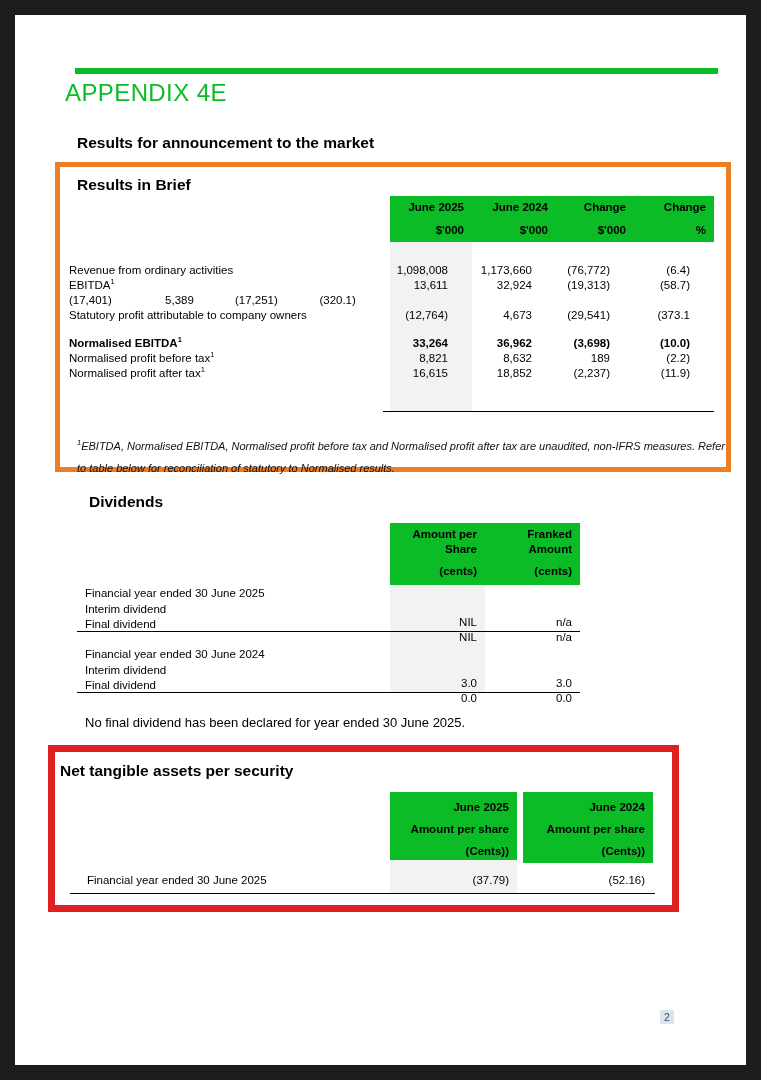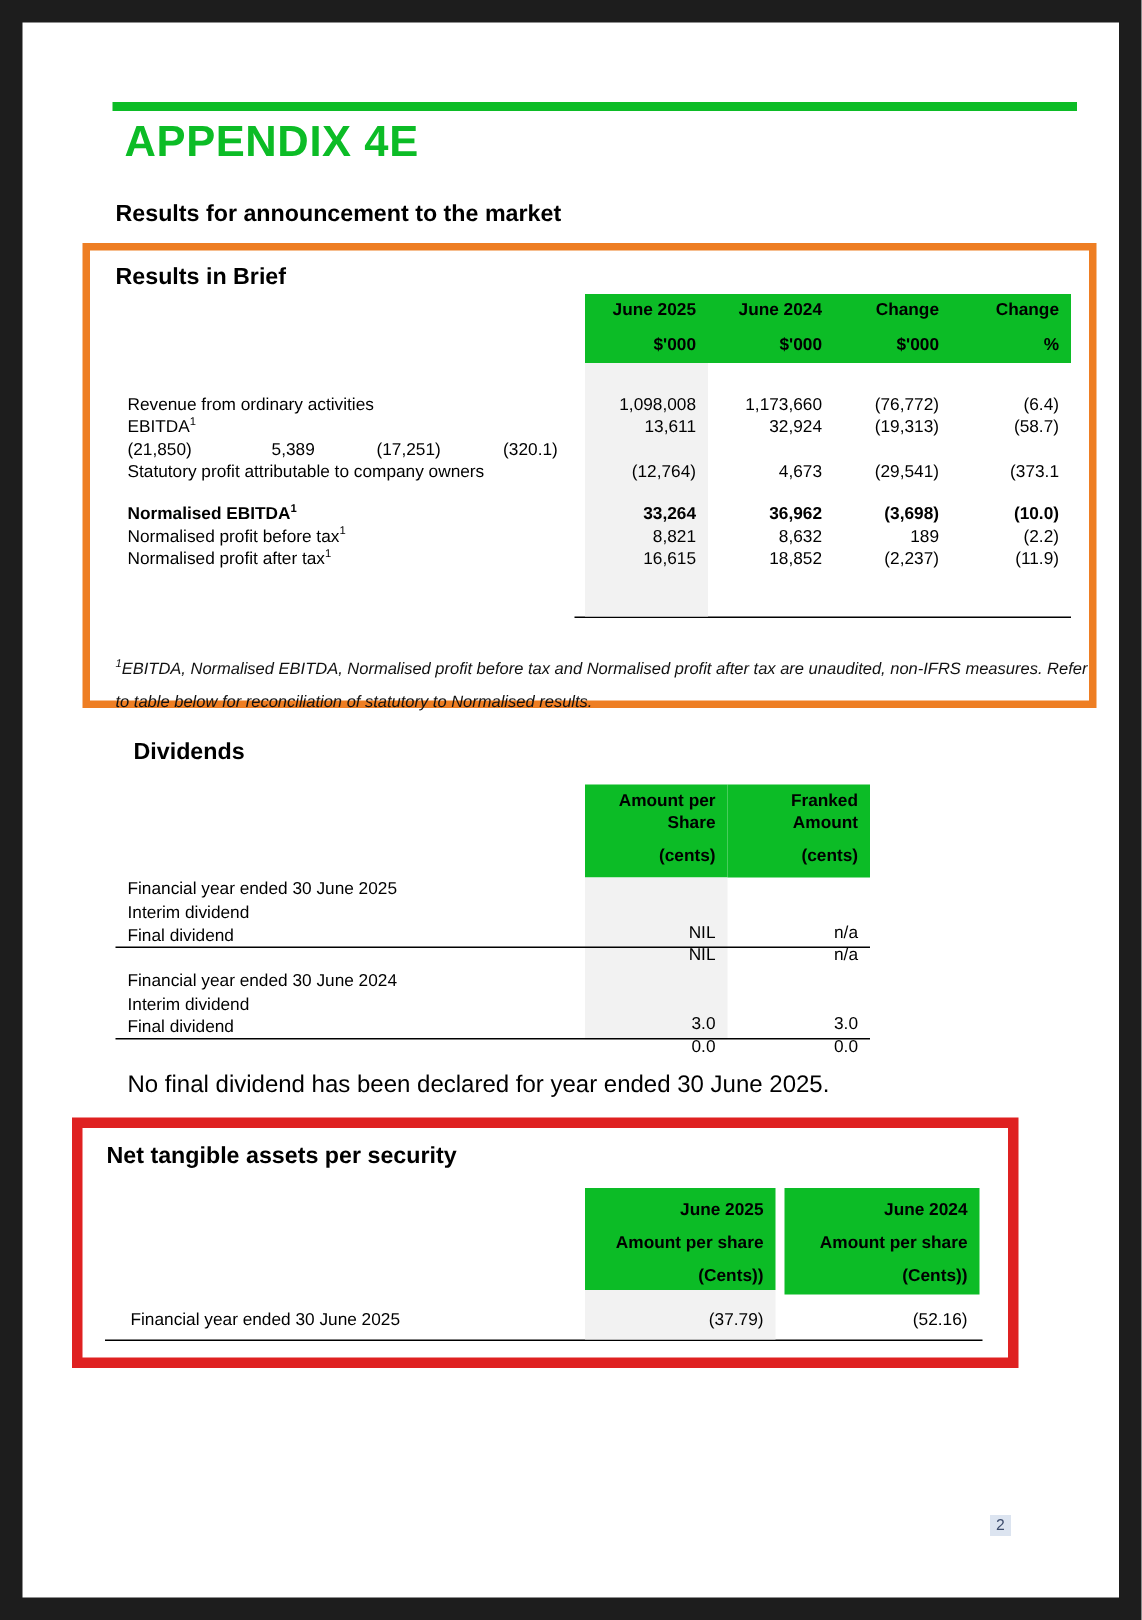--- a/index.html
+++ b/index.html
@@ -8,68 +8,68 @@
     background:#1d1d1d;
     font-family:"Liberation Sans", sans-serif;
     color:#000;
   }
   .abs{position:absolute;}
   .page{
     position:absolute;left:15px;top:15px;width:731px;height:1050px;
     background:#ffffff;overflow:hidden;
   }
   .green-rule{left:60px;top:53px;width:643px;height:6px;}
-  .doc-title{left:68px;top:64px;font-size:29px;font-weight:bold;letter-spacing:.4px;}
+  .doc-title{left:50px;top:64px;font-size:24px;font-weight:normal;letter-spacing:.4px;}
   .doc-subtitle{left:62px;top:119px;font-size:15.5px;font-weight:bold;}
   .orange-box{left:40px;top:147px;width:676px;height:310px;border:5px solid;box-sizing:border-box;background:transparent;}
   .red-box{left:33px;top:730px;width:631px;height:167px;border:7px solid;box-sizing:border-box;background:transparent;}
   .section-heading{font-size:15.5px;font-weight:bold;}
   .rb-heading{left:62px;top:161px;}
   .div-heading{left:74px;top:478px;}
-  .nta-heading{left:56px;top:747px;}
+  .nta-heading{left:45px;top:747px;}
 
   
   .hdr-cell{display:flex;flex-direction:column;justify-content:space-between;
     box-sizing:border-box;text-align:right;font-weight:bold;font-size:11.5px;
     padding:5px 8px 6px 0;color:#000;}
   .graycol{background:#f2f2f2;}
   .trow{display:flex;align-items:center;height:15px;font-size:11.5px;position:relative;z-index:2;}
   .trow .lbl{flex:1;white-space:nowrap;}
   .trow .v{text-align:right;padding-right:8px;box-sizing:border-box;white-space:nowrap;}
   .trow.bold{font-weight:bold;}
   .gap{margin-top:13px;}
   sup{font-size:7.5px;line-height:0;}
 
   
   .rb-header{left:375px;top:181px;width:324px;height:46px;display:flex;}
   .rb-header .hdr-cell:nth-child(1){width:82px;}
   .rb-header .hdr-cell:nth-child(2){width:84px;}
   .rb-header .hdr-cell:nth-child(3){width:78px;}
   .rb-header .hdr-cell:nth-child(4){width:80px;}
   .rb-graycol{left:375px;top:227px;width:82px;height:169px;z-index:1;}
-  .rb-rows{left:70px;top:227px;width:629px;padding-top:20px;z-index:2;}
+  .rb-rows{left:54px;top:227px;width:629px;padding-top:20px;z-index:2;}
   .rb-rows .v:nth-of-type(2){width:82px;}
   .rb-rows .v:nth-of-type(3){width:84px;}
   .rb-rows .v:nth-of-type(4){width:78px;}
   .rb-rows .v:nth-of-type(5){width:80px;}
   .rb-line{left:368px;top:396px;width:331px;border-top:1.5px solid #000;}
   .footnote{left:62px;top:420px;width:655px;font-style:italic;font-size:11px;line-height:22px;color:#111;}
 
   
   .div-header{left:375px;top:508px;width:190px;height:62px;display:flex;}
   .div-header .hdr-cell{width:95px;justify-content:flex-start;line-height:15px;padding-top:4px;}
   .div-header .l3{margin-top:auto;}
   .div-graycol{left:375px;top:570px;width:95px;height:108px;z-index:1;}
   .div-rows{left:62px;top:570px;width:503px;z-index:2;}
   .div-rows .lbl{padding-left:8px;}
   .div-rows .v{width:95px;margin-top:27px;}
   .group-title{height:16px;display:flex;align-items:center;font-size:11.5px;padding-left:8px;}
   .rule-line{border-top:1.5px solid #000;height:0;margin:0;}
   .grp-gap{margin-top:14px;}
-  .div-note{left:70px;top:700px;font-size:16px;}
+  .div-note{left:70px;top:700px;font-size:13px;}
 
   
   .nta-h1{left:375px;top:777px;width:127px;height:68px;}
   .nta-h2{left:508px;top:777px;width:130px;height:71px;}
   .nta-hcell{display:flex;flex-direction:column;box-sizing:border-box;text-align:right;
     font-weight:bold;font-size:11.5px;line-height:22px;padding:4px 8px 0 0;}
   .nta-graycol{left:375px;top:845px;width:127px;height:33px;z-index:1;}
   .nta-row{left:62px;top:856px;width:576px;z-index:2;}
   .nta-row .trow{height:18px;}
   .nta-row .lbl{padding-left:10px;}
@@ -119,21 +119,21 @@
         <span class="v">(6.4)</span>
       </div>
       <div class="trow">
         <span class="lbl">EBITDA<sup>1</sup></span>
         <span class="v">13,611</span>
         <span class="v">32,924</span>
         <span class="v">(19,313)</span>
         <span class="v">(58.7)</span>
       </div>
       <div class="trow">
-        <span class="v">(21,850)</span>
+        <span class="v">(17,401)</span>
         <span class="v">5,389</span>
         <span class="v">(17,251)</span>
         <span class="v">(320.1)</span>
       </div>
       <div class="trow">
         <span class="lbl">Statutory profit attributable to company owners</span>
         <span class="v">(12,764)</span>
         <span class="v">4,673</span>
         <span class="v">(29,541)</span>
         <span class="v">(373.1</span>

